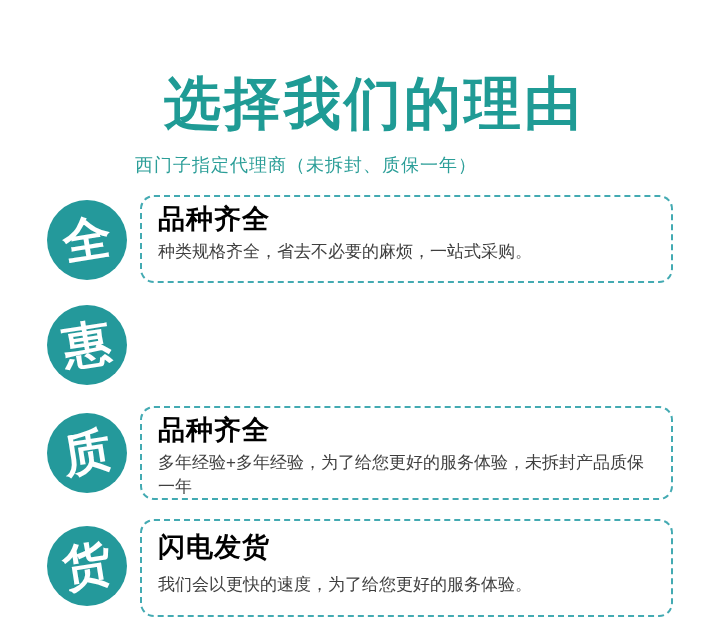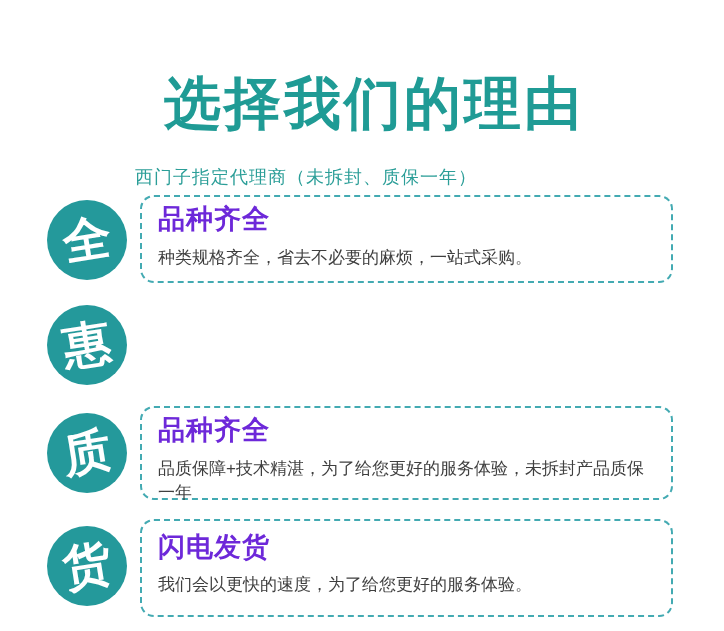--- a/index.html
+++ b/index.html
@@ -27,21 +27,20 @@
   }
   .subtitle {
     position: absolute;
     top: 153px;
     left: 0;
     width: 612px;
     text-align: center;
     font-size: 18px;
     color: #2b9e98;
     letter-spacing: 1px;
-    margin-top: 12px;
   }
   .reason-row { position: absolute; left: 0; width: 724px; }
   .row-1 { top: 195px; height: 88px; }
   .row-2 { top: 303px; height: 84px; }
   .row-3 { top: 406px; height: 94px; }
   .row-4 { top: 519px; height: 98px; }
   .badge-circle {
     position: absolute;
     left: 47px;
     width: 80px;
@@ -70,26 +69,26 @@
     height: 100%;
     box-sizing: border-box;
     border: 2px dashed #43aab2;
     border-radius: 14px;
     padding: 6px 16px 6px 16px;
     background: #ffffff;
   }
   .reason-heading {
     font-size: 27px;
     font-weight: 700;
-    color: #6d28d9;
+    color: #000000;
     line-height: 1.25;
     letter-spacing: 1px;
   }
   .reason-body {
-    margin-top: 9px;
+    margin-top: 3px;
     font-size: 17px;
     color: #3f3f3f;
     line-height: 1.45;
   }
   .row-4 .reason-box { padding-top: 10px; }
   .row-4 .reason-body { margin-top: 8px; }
 </style>
 </head>
 <body>
 
@@ -111,21 +110,21 @@
   <div class="badge-circle badge-2">
     <span class="badge-char">惠</span>
   </div>
 
   <div class="badge-circle badge-3">
     <span class="badge-char">质</span>
   </div>
   <div class="reason-row row-3">
     <div class="reason-box">
       <div class="reason-heading">品种齐全</div>
-      <div class="reason-body">品质保障+技术精湛，为了给您更好的服务体验，未拆封产品质保一年</div>
+      <div class="reason-body">多年经验+多年经验，为了给您更好的服务体验，未拆封产品质保一年</div>
     </div>
   </div>
 
   <div class="badge-circle badge-4">
     <span class="badge-char">货</span>
   </div>
   <div class="reason-row row-4">
     <div class="reason-box">
       <div class="reason-heading">闪电发货</div>
       <div class="reason-body">我们会以更快的速度，为了给您更好的服务体验。</div>

